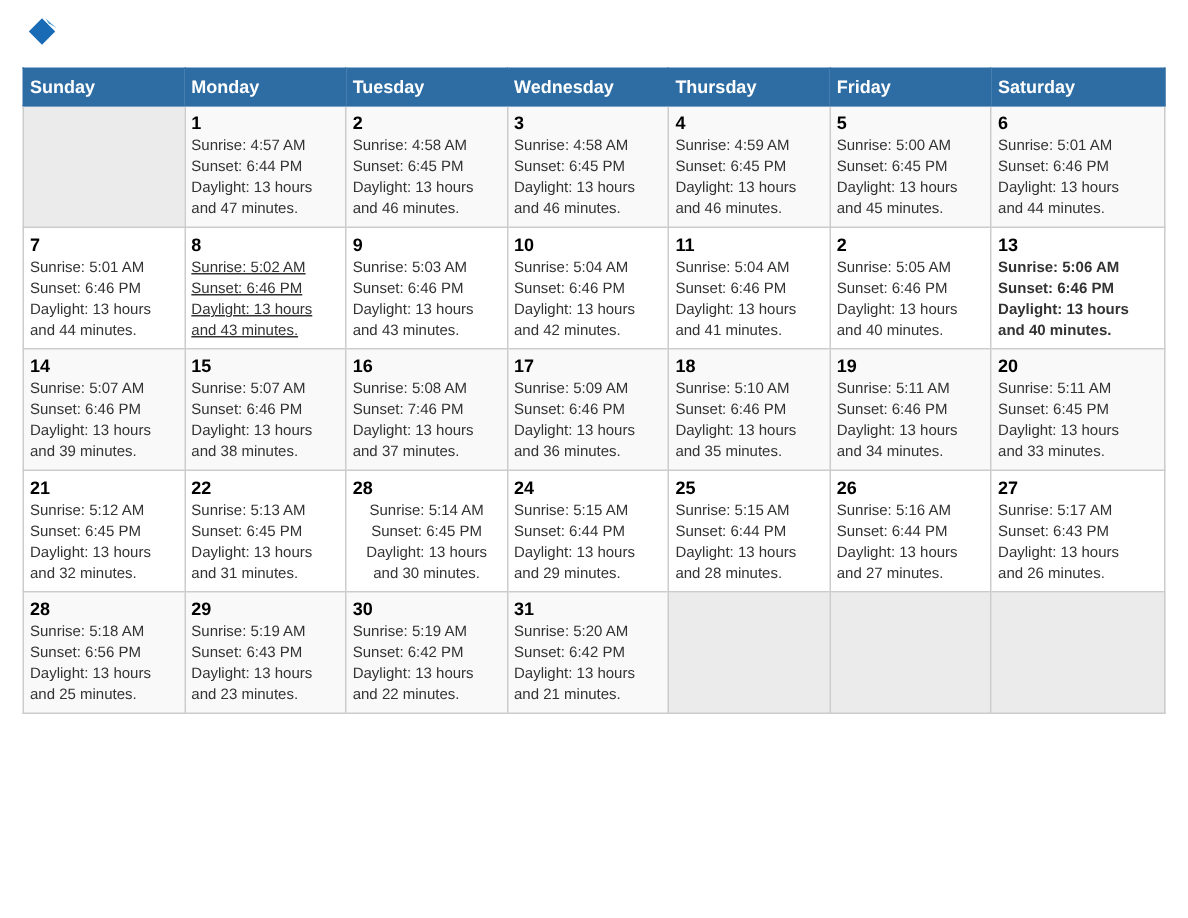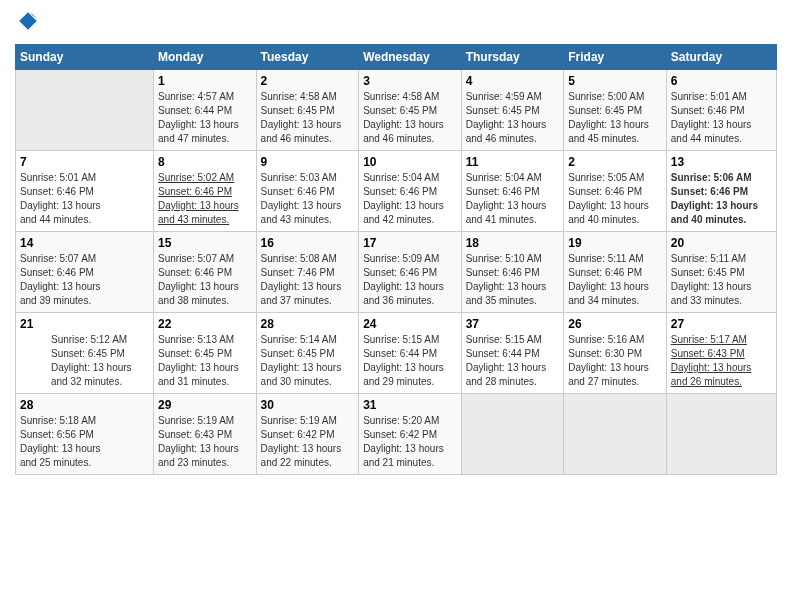--- a/index.html
+++ b/index.html
@@ -270,63 +270,63 @@
             <span class="day-number">20</span>
             <div class="day-info" style="white-space: pre-line;">Sunrise: 5:11 AM
 Sunset: 6:45 PM
 Daylight: 13 hours
 and 33 minutes.</div>
           </td>
         </tr>
         <tr>
           <td>
             <span class="day-number">21</span>
-            <div class="day-info" style="white-space: pre-line; margin-left: 31px;">Sunrise: 5:12 AM
+            <div class="day-info" style="white-space: pre-line;">Sunrise: 5:12 AM
 Sunset: 6:45 PM
 Daylight: 13 hours
 and 32 minutes.</div>
           </td>
           <td>
             <span class="day-number">22</span>
             <div class="day-info" style="white-space: pre-line;">Sunrise: 5:13 AM
 Sunset: 6:45 PM
 Daylight: 13 hours
 and 31 minutes.</div>
           </td>
           <td>
             <span class="day-number">28</span>
-            <div class="day-info" style="white-space: pre-line;">Sunrise: 5:14 AM
+            <div class="day-info" style="white-space: pre-line; text-align: center;">Sunrise: 5:14 AM
 Sunset: 6:45 PM
 Daylight: 13 hours
 and 30 minutes.</div>
           </td>
           <td>
             <span class="day-number">24</span>
             <div class="day-info" style="white-space: pre-line;">Sunrise: 5:15 AM
 Sunset: 6:44 PM
 Daylight: 13 hours
 and 29 minutes.</div>
           </td>
           <td>
-            <span class="day-number">37</span>
+            <span class="day-number">25</span>
             <div class="day-info" style="white-space: pre-line;">Sunrise: 5:15 AM
 Sunset: 6:44 PM
 Daylight: 13 hours
 and 28 minutes.</div>
           </td>
           <td>
             <span class="day-number">26</span>
             <div class="day-info" style="white-space: pre-line;">Sunrise: 5:16 AM
-Sunset: 6:30 PM
+Sunset: 6:44 PM
 Daylight: 13 hours
 and 27 minutes.</div>
           </td>
           <td>
             <span class="day-number">27</span>
-            <div class="day-info" style="white-space: pre-line; text-decoration: underline;">Sunrise: 5:17 AM
+            <div class="day-info" style="white-space: pre-line;">Sunrise: 5:17 AM
 Sunset: 6:43 PM
 Daylight: 13 hours
 and 26 minutes.</div>
           </td>
         </tr>
         <tr>
           <td>
             <span class="day-number">28</span>
             <div class="day-info" style="white-space: pre-line;">Sunrise: 5:18 AM
 Sunset: 6:56 PM

